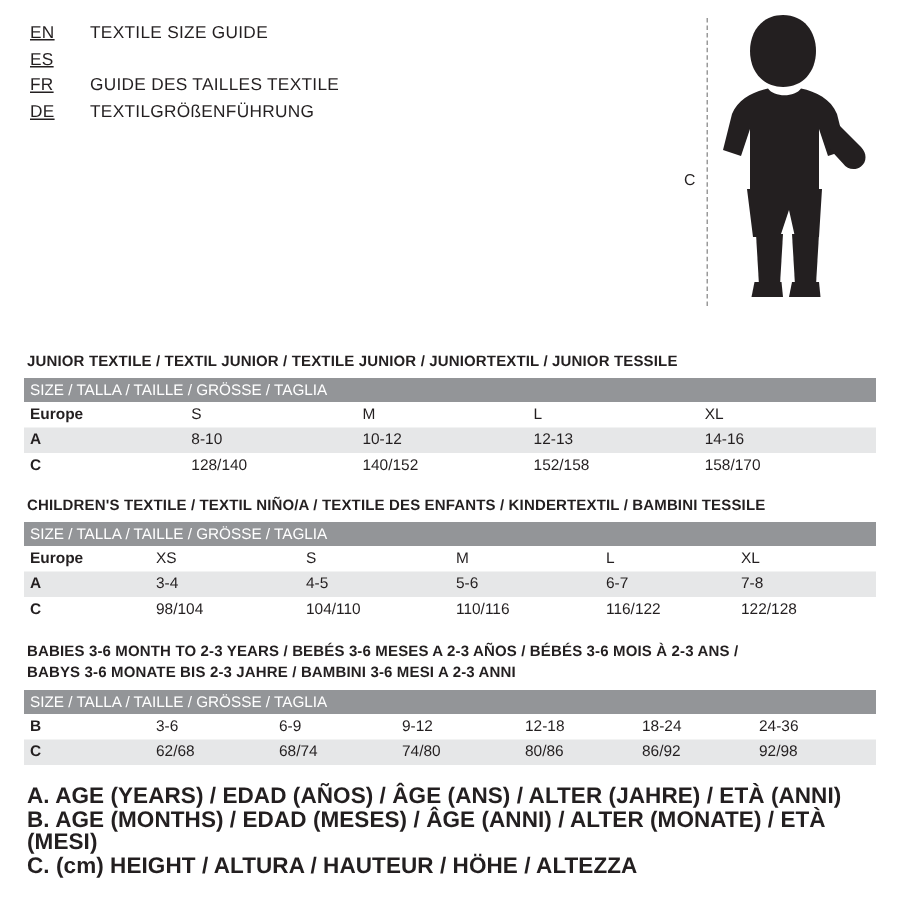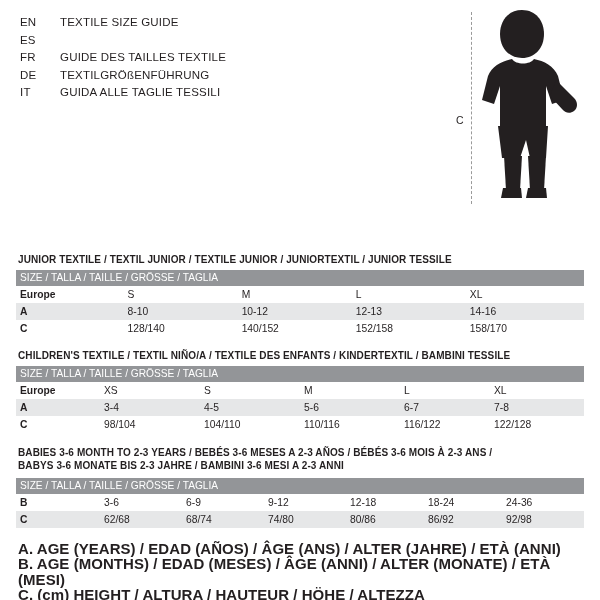--- a/index.html
+++ b/index.html
@@ -32,20 +32,21 @@
     display: flex;
     align-items: baseline;
     font-size: 11.5px;
     line-height: 17.5px;
     letter-spacing: 0.2px;
   }
   .hdr-lang {
     width: 40px;
     flex: 0 0 40px;
     font-weight: 400;
+    text-decoration: underline;
   }
   .hdr-text {
     font-weight: 400;
   }
 
   
   .figure-wrap {
     position: absolute;
     top: 8px;
     left: 440px;
@@ -153,24 +154,20 @@
       <span class="hdr-lang">ES</span>
     </div>
     <div class="hdr-row">
       <span class="hdr-lang">FR</span>
       <span class="hdr-text">GUIDE DES TAILLES TEXTILE</span>
     </div>
     <div class="hdr-row">
       <span class="hdr-lang">DE</span>
       <span class="hdr-text">TEXTILGRÖßENFÜHRUNG</span>
     </div>
-    <div class="hdr-row">
-      <span class="hdr-lang">IT</span>
-      <span class="hdr-text">GUIDA ALLE TAGLIE TESSILI</span>
-    </div>
   </div>
 
   <div class="figure-wrap">
     <div class="dashline"></div>
     <div class="c-label">C</div>
     <svg class="silhouette" width="110" height="196" viewBox="0 0 110 196">
       <g fill="#231f20">
 
         <path d="M44 2 C30 2 22 13 22 26 C22 40 31 50 44 50 C57 50 66 40 66 26 C66 13 58 2 44 2 Z"></path>
 

